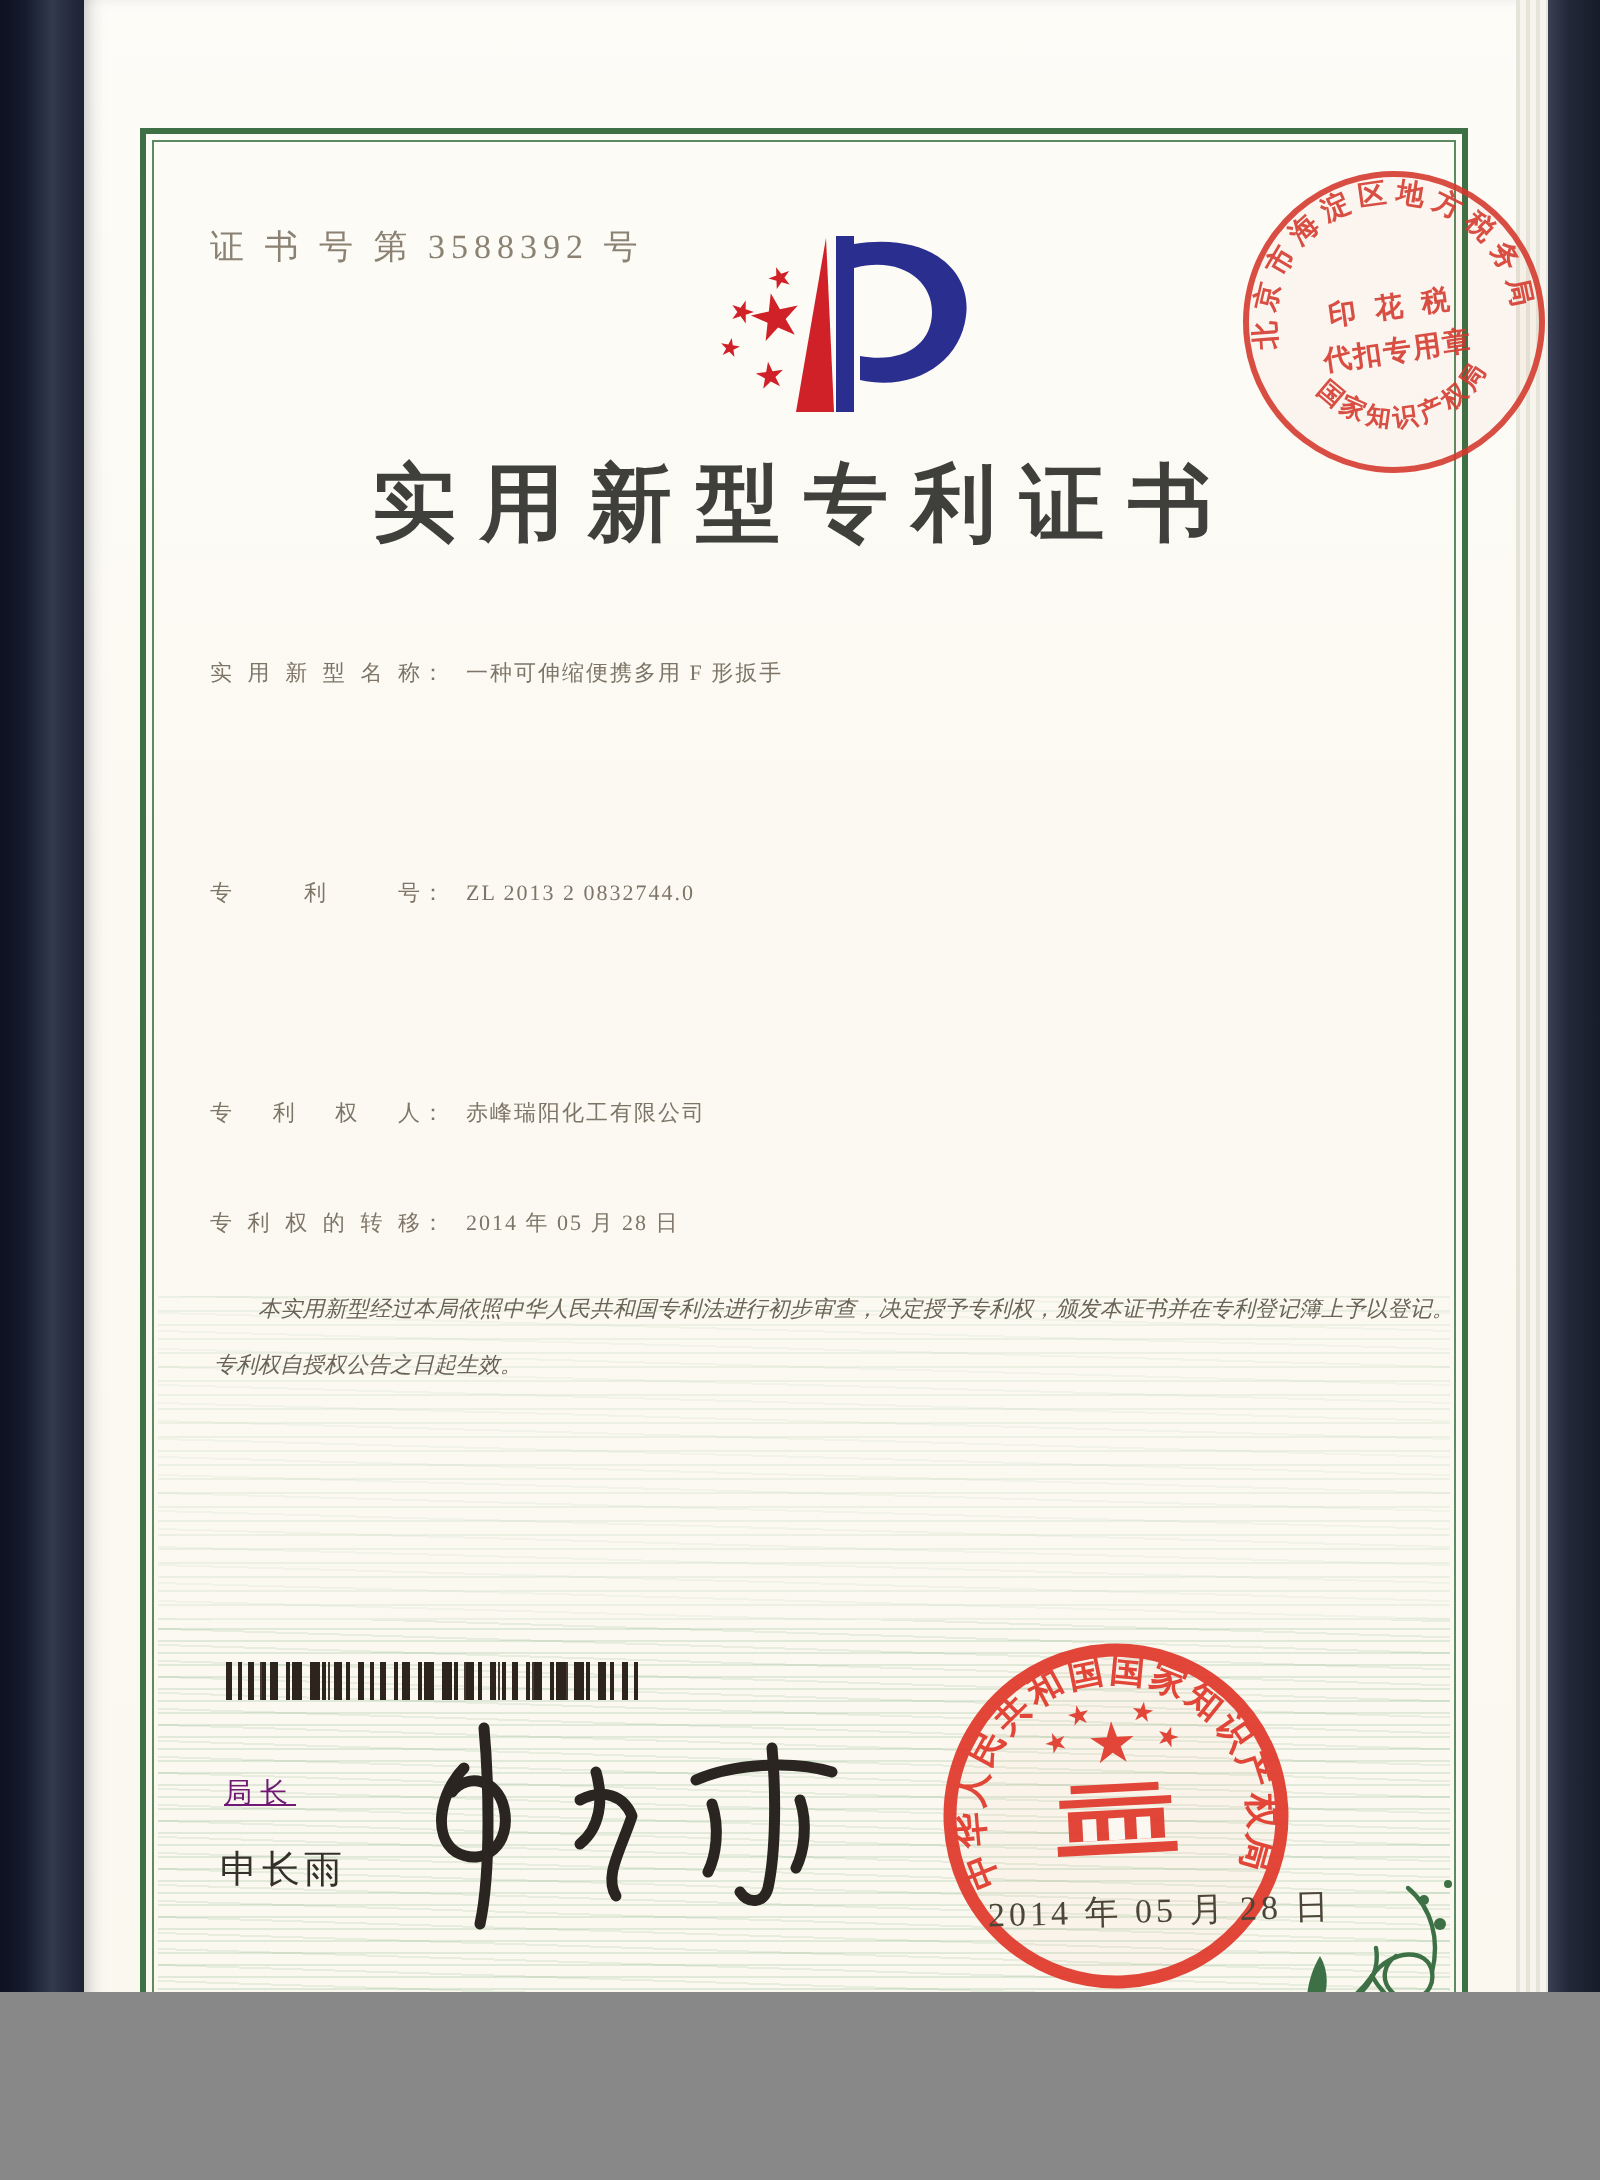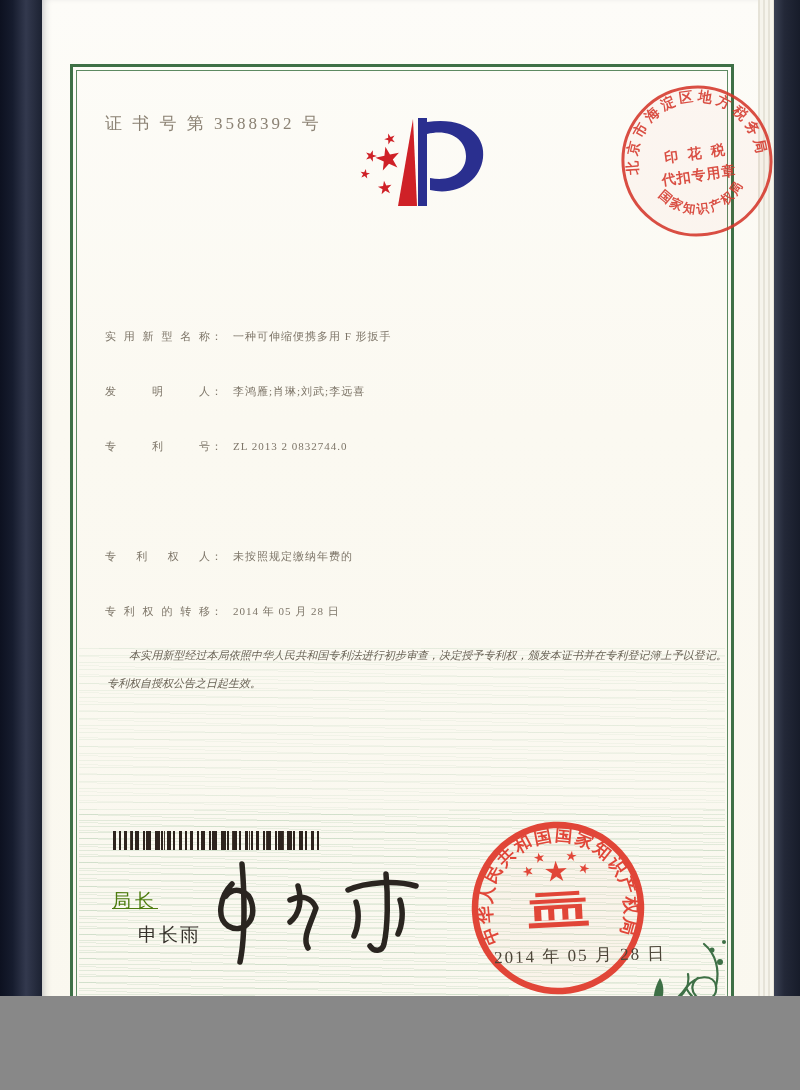--- a/index.html
+++ b/index.html
@@ -48,24 +48,24 @@
   .body-text { position:absolute; left:107px; top:642px; width:620px; font-size:11px;
                line-height:27.5px; color:#6a6356; text-align:justify; font-style:italic; }
   .body-text p { text-indent:2em; }
 
   .barcode { position:absolute; left:113px; top:831px; width:207px; height:19px;
     background-image:
       repeating-linear-gradient(90deg,#2e241e 0 2px,transparent 2px 6px),
       repeating-linear-gradient(90deg,#2e241e 0 3px,transparent 3px 11px),
       repeating-linear-gradient(90deg,#453a30 0 1px,transparent 1px 17px); }
 
-  .signer-title { position:absolute; left:112px; top:888px; font-size:19px; letter-spacing:4px;
-                  color:#4d7c0f; font-family:"Liberation Sans","DejaVu Sans",sans-serif;text-decoration:underline; }
+  .signer-title { position:absolute; left:112px; top:888px; font-size:14px; letter-spacing:4px;
+                  color:#701a75; font-family:"Liberation Sans","DejaVu Sans",sans-serif;text-decoration:underline; }
   .signer-name  { position:absolute; left:110px; top:922px; font-size:19px; letter-spacing:2px;
-                  color:#35302a; font-family:Liberation Serif, serif;margin-left:28px; }
+                  color:#35302a; font-family:Liberation Serif, serif; }
   .signature { position:absolute; left:190px; top:856px; }
 
   .seal { position:absolute; left:448px; top:798px; opacity:.93; }
   .seal-date { position:absolute; left:494px; top:944px; font-size:17px; letter-spacing:2px;
                color:#4c4538; transform:rotate(-1.5deg); z-index:5; }
 
   .footer { position:absolute; left:70px; top:1002px; width:664px; text-align:center;
             font-size:15px; letter-spacing:3px; color:#6b6459; }
 
   .ornament { position:absolute; left:620px; top:930px; }
@@ -112,32 +112,30 @@
     <polygon points="75,3 79,90 60,90" fill="#cf2127"></polygon>
     <rect x="80" y="2" width="9" height="88" fill="#2a2f8f"></rect>
     <path d="M89,6 C128,0 148,20 145,42 C142,66 118,80 92,74 L92,62 C114,66 128,56 128,40 C128,24 112,12 89,18 Z" fill="#2a2f8f"></path>
     <use href="#star" transform="translate(50,43) scale(1.05) rotate(-12)" fill="#cf2127"></use>
     <use href="#star" transform="translate(33,40) scale(0.5) rotate(18)" fill="#cf2127"></use>
     <use href="#star" transform="translate(52,23) scale(0.48) rotate(-20)" fill="#cf2127"></use>
     <use href="#star" transform="translate(27,58) scale(0.42) rotate(10)" fill="#cf2127"></use>
     <use href="#star" transform="translate(47,72) scale(0.6) rotate(-8)" fill="#cf2127"></use>
   </svg>
 
+  <div class="title">实用新型专利证书</div>
 
   <div class="field" style="top:329px">
     <span class="flabel">实用新型名称</span><span class="fcolon">：</span><span class="fvalue">一种可伸缩便携多用 F 形扳手</span>
   </div>
-  <div class="field" style="top:384px">
-    <span class="flabel">发明人</span><span class="fcolon">：</span><span class="fvalue">李鸿雁;肖琳;刘武;李远喜</span>
-  </div>
   <div class="field" style="top:439px">
     <span class="flabel">专利号</span><span class="fcolon">：</span><span class="fvalue">ZL 2013 2 0832744.0</span>
   </div>
   <div class="field" style="top:549px">
-    <span class="flabel">专利权人</span><span class="fcolon">：</span><span class="fvalue">未按照规定缴纳年费的</span>
+    <span class="flabel">专利权人</span><span class="fcolon">：</span><span class="fvalue">赤峰瑞阳化工有限公司</span>
   </div>
   <div class="field" style="top:604px">
     <span class="flabel">专利权的转移</span><span class="fcolon">：</span><span class="fvalue">2014 年 05 月 28 日</span>
   </div>
 
   <div class="body-text">
     <p>本实用新型经过本局依照中华人民共和国专利法进行初步审查，决定授予专利权，颁发本证书并在专利登记簿上予以登记。专利权自授权公告之日起生效。</p>
   </div>
 
   <div class="barcode"></div>

